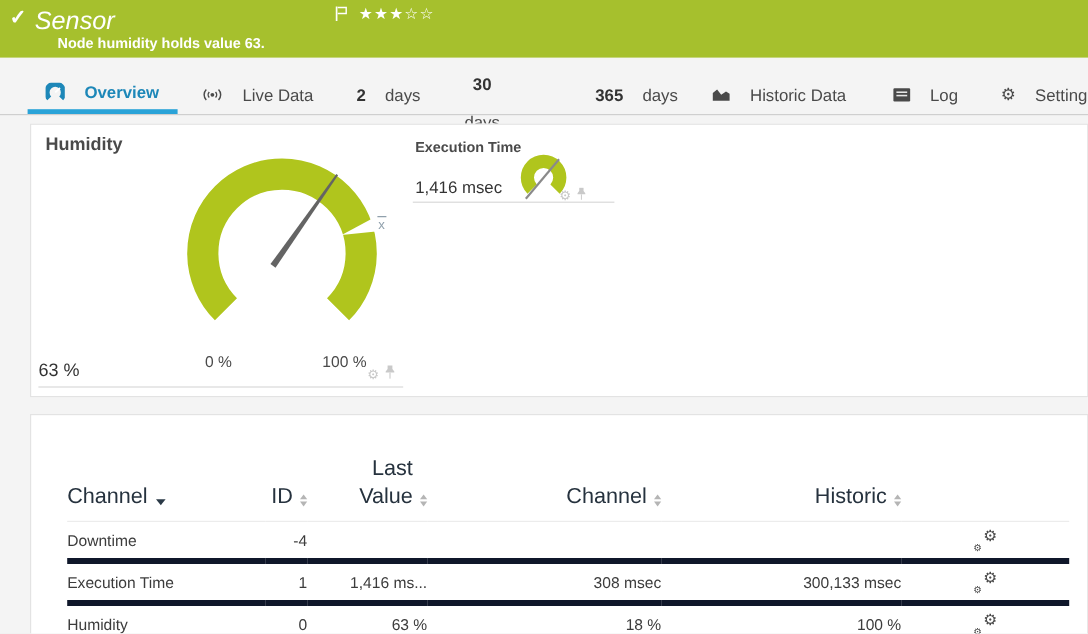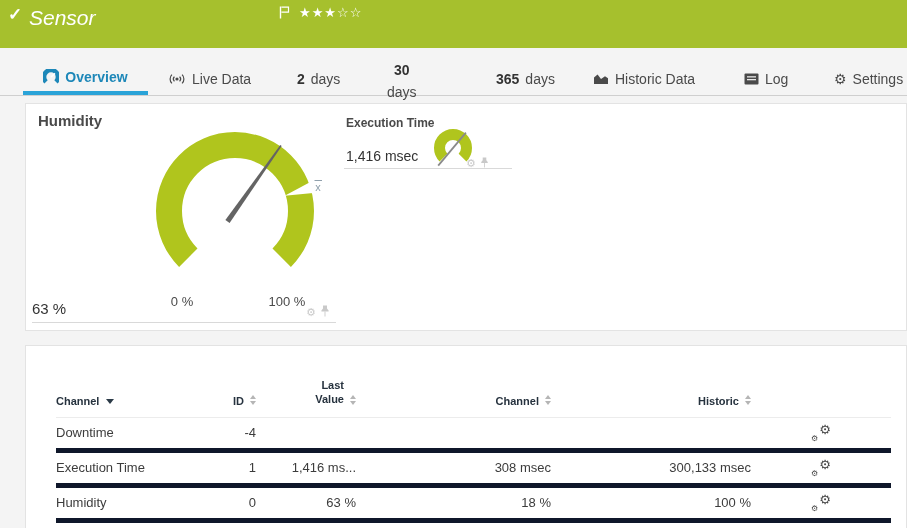--- a/index.html
+++ b/index.html
@@ -10,21 +10,21 @@
   .hdr { position:absolute; left:0; top:0; width:907px; height:48px; background:#a6c02d; color:#fff; }
   .hdr-check { position:absolute; left:8px; top:4px; font-size:17px; font-weight:bold; }
   .hdr-kind { position:absolute; left:29px; top:6px; font-style:italic; font-size:21px; }
   .hdr-title { position:absolute; left:94px; top:4px; font-size:19px; font-weight:bold; letter-spacing:.2px; }
   .hdr-flag { position:absolute; left:279px; top:5px; }
   .hdr-stars { position:absolute; left:299px; top:5px; font-size:13px; letter-spacing:1px; font-family:"DejaVu Sans", sans-serif; }
   .hdr-sub { position:absolute; left:48px; top:29px; font-size:12px; font-weight:bold; }
 
   
   .tabline { position:absolute; left:0; top:95px; width:907px; height:1px; background:#cfcfcf; }
-  .tab { position:absolute; top:62px; height:33px; display:flex; align-items:center; gap:6px;
+  .tab { position:absolute; top:62px; height:33px; display:flex; align-items:center; gap:16px;
          font-size:14px; color:#4a4a4a; cursor:pointer; }
   .tab .num { font-weight:bold; color:#333; }
   .tab-active { left:23px; width:125px; justify-content:center; border-bottom:4px solid #2aa3d8; color:#1d87b8; font-weight:bold; }
   .t-live { left:168px; } .t-d2 { left:297px; } .t-d30 { left:387px;flex-direction:column; } .t-d365 { left:496px; }
   .t-hist { left:593px; } .t-log { left:744px; } .t-set { left:834px; }
   .tab svg { display:block; }
   .gear-glyph { font-family:"DejaVu Sans", sans-serif; font-style:normal; }
   .t-set .gear-glyph { font-size:14px; color:#4a4a4a; }
 
   
@@ -40,21 +40,21 @@
   .g-rule { position:absolute; height:1px; background:#d9d9d9; }
   .hum-rule { left:6px; top:218px; width:304px; }
   .exec-rule { left:318px; top:64px; width:168px; }
   .mini-icons { position:absolute; display:flex; align-items:center; gap:4px; color:#c9c9c9; }
   .hum-icons { left:280px; top:199px; }
   .exec-icons { left:440px; top:50px; }
   .mini-icons .gear-glyph { font-size:11px; line-height:1; }
 
   
   .tbl { position:absolute; left:30px; top:33px; display:grid; grid-template-columns:165px 35px 100px 195px 200px 140px; }
-  .th { display:flex; align-items:flex-end; padding-bottom:10px; font-size:11px; font-weight:bold; color:#26323e;
+  .th { display:flex; align-items:flex-end; padding-bottom:10px; font-size:18px; font-weight:normal; color:#26323e;
         border-bottom:1px solid #ececec; }
   .th.r { justify-content:flex-end; }
   .th.l { justify-content:flex-start; }
   .td { display:flex; align-items:center; height:35px; font-size:13px; color:#3c3c3c; border-bottom:5px solid #0f172a; }
   .td.r { justify-content:flex-end; }
   .td.c { justify-content:center; }
   .sorter { display:inline-flex; flex-direction:column; gap:2px; margin-left:6px; margin-bottom:2px; }
   .sorter .up { width:0;height:0;border-left:3.5px solid transparent;border-right:3.5px solid transparent;border-bottom:4px solid #b5b5b5; }
   .sorter .dn { width:0;height:0;border-left:3.5px solid transparent;border-right:3.5px solid transparent;border-top:4px solid #b5b5b5; }
   .sort-down-solid { width:0;height:0;border-left:4px solid transparent;border-right:4px solid transparent;border-top:5px solid #2b3a47; margin-left:7px; margin-bottom:3px; }
@@ -71,20 +71,21 @@
   <div class="hdr">
     <span class="hdr-check">✓</span>
     <span class="hdr-kind">Sensor</span>
     <span class="hdr-flag">
       <svg width="11" height="13" viewBox="0 0 11 13">
         <line x1="1.5" y1="0.5" x2="1.5" y2="12.5" stroke="#fff" stroke-width="1.4"></line>
         <path d="M2.4 1.2 H9.5 V6.2 H2.4" fill="none" stroke="#fff" stroke-width="1.2"></path>
       </svg>
     </span>
     <span class="hdr-stars"><span>★</span><span>★</span><span>★</span><span>☆</span><span>☆</span></span>
+    <div class="hdr-sub">Node humidity holds value 63.</div>
   </div>
 
   <div class="tabline"></div>
 
   <div class="tab tab-active">
     <span>
       <svg width="16" height="16" viewBox="0 0 16 16">
         <path d="M3.05 12.95 A7 7 0 1 1 12.95 12.95" fill="none" stroke="#1d87b8" stroke-width="4.6"></path>
         <line x1="8" y1="8" x2="12" y2="4.3" stroke="#fff" stroke-width="1.6"></line>
       </svg>

